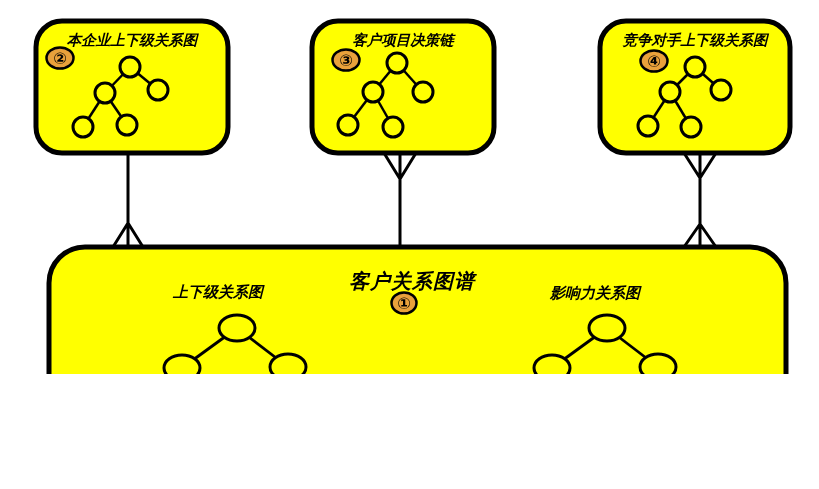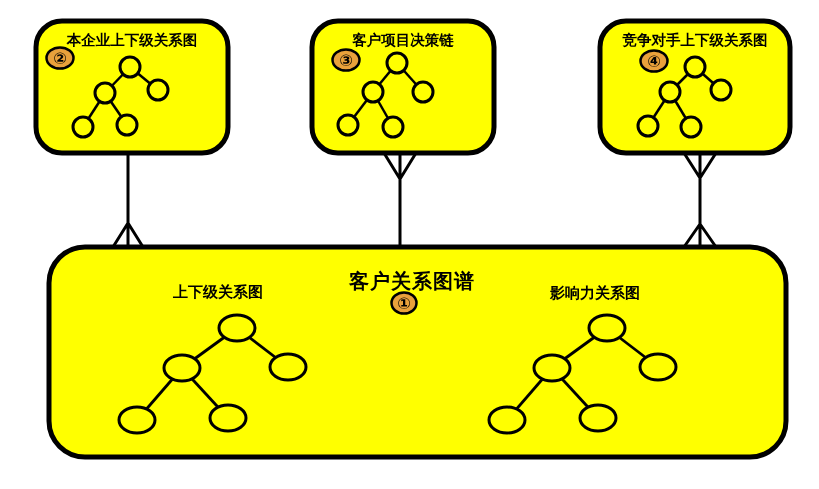--- a/index.html
+++ b/index.html
@@ -4,23 +4,24 @@
 <style>
   html, body {
     margin: 0;
     padding: 0;
     background: #ffffff;
     font-family: "DejaVu Sans", sans-serif;
   }
   #stage {
     position: relative;
     width: 819px;
-    height: 489px;
+    height: 374px;
     background: #ffffff;
     overflow: hidden;
+    font-style: italic;
   }
   svg text {
     font-family: "DejaVu Sans", sans-serif;
     font-weight: bold;
     fill: #000000;
     text-anchor: middle;
   }
   .node-box {
     fill: #ffff00;
     stroke: #000000;

